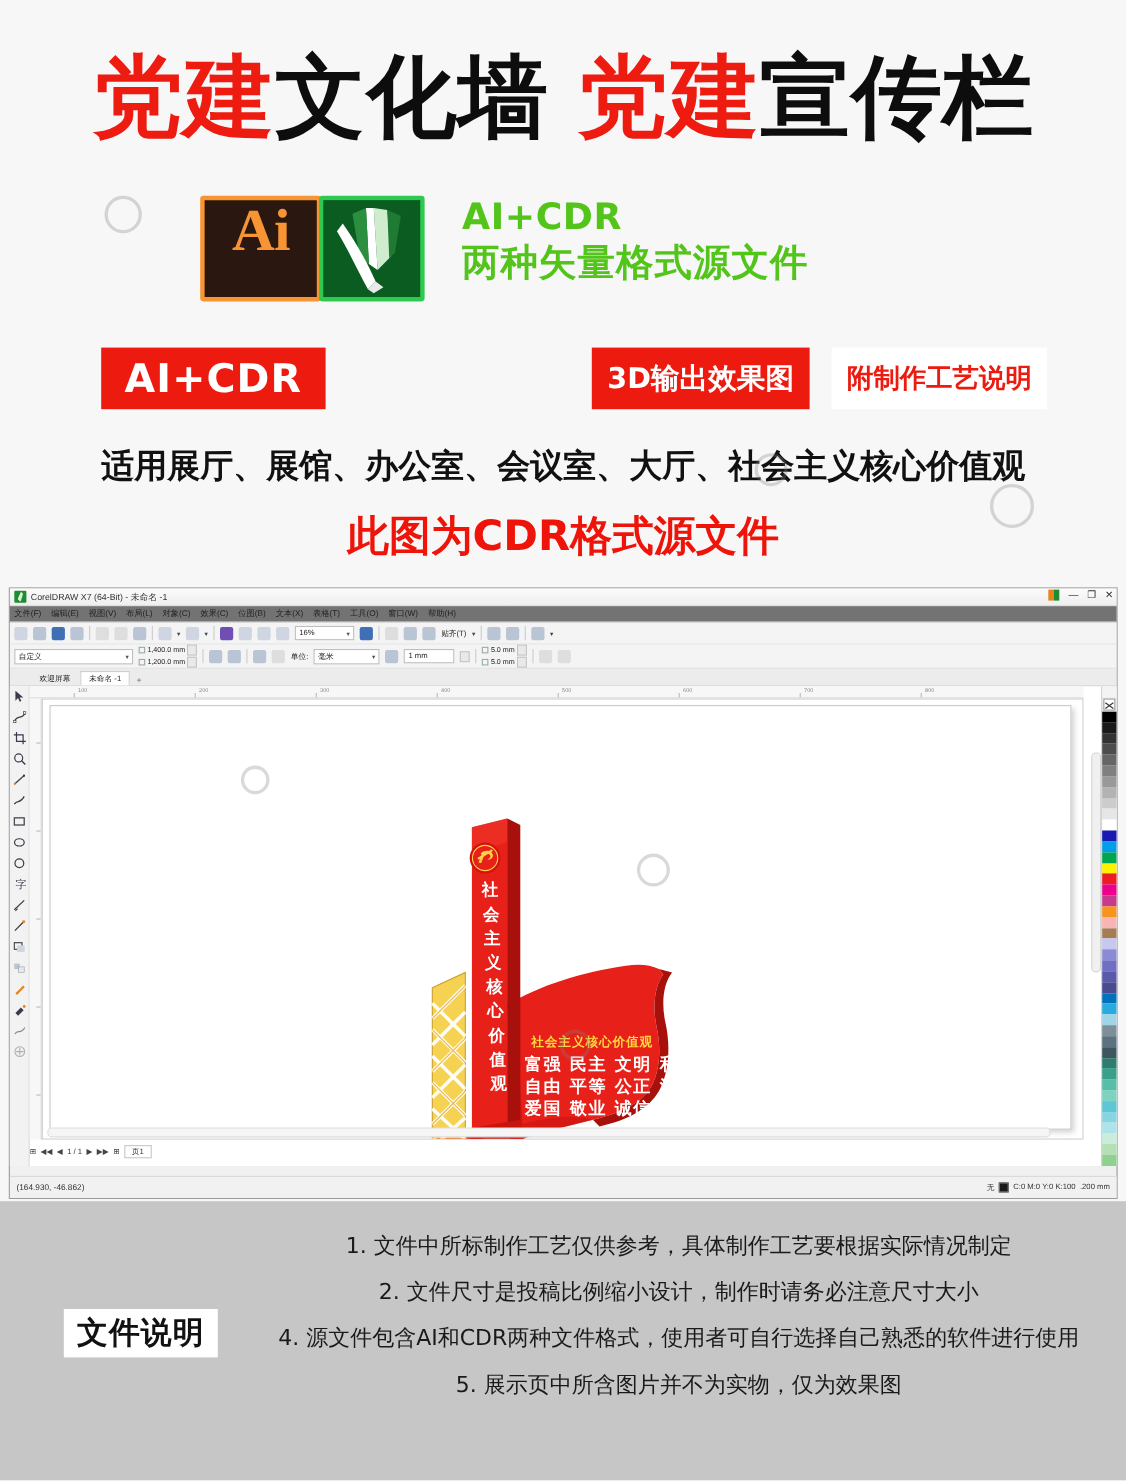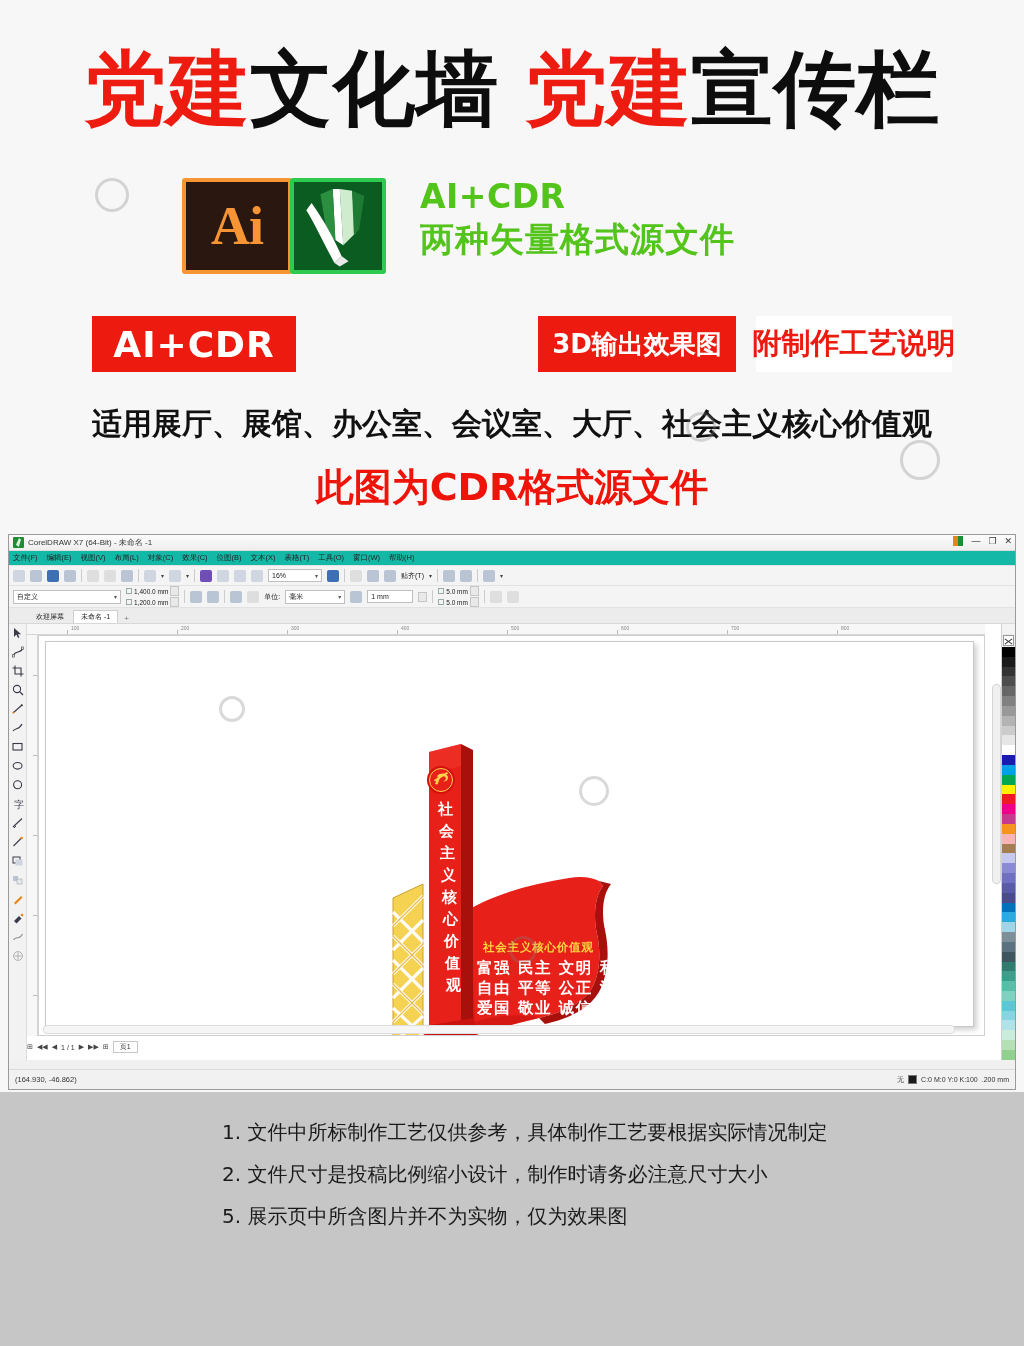--- a/index.html
+++ b/index.html
@@ -22,21 +22,21 @@
     font-family: "DejaVu Sans", "Liberation Sans", sans-serif;
   }
   .t-red { color: #ee1b11; }
   .t-black { color: #0d0d0d; }
   .t-gap { display: inline-block; width: 26px; }
 
   .logo-row { position: absolute; left: 0; top: 176px; width: 1024px; height: 100px; }
   .ai-badge {
     position: absolute; left: 182px; top: 2px; width: 110px; height: 96px;
     background: #2a1810; border: 4px solid #f79433; border-radius: 3px;
-    display: flex; align-items: center; justify-content: center;
+    display: flex; justify-content: center;
   }
   .ai-badge span {
     color: #f79433; font-size: 54px; font-weight: bold; line-height: 1;
     font-family: "Liberation Serif", serif; letter-spacing: -1px;
   }
   .cdr-badge {
     position: absolute; left: 290px; top: 2px; width: 96px; height: 96px;
     background: #0a5c21; border: 4px solid #2ec94f; border-radius: 3px;
     overflow: hidden;
   }
@@ -57,21 +57,21 @@
     position: absolute; top: 0; height: 56px;
     display: flex; align-items: center; justify-content: center;
     font-size: 29px; font-weight: bold; white-space: nowrap;
     font-family: "DejaVu Sans", sans-serif;
   }
   .badge.red-fill { background: #ec1a0f; color: #ffffff; }
   .badge.white-fill { background: #ffffff; color: #ec1a0f; }
   #badge0 { left: 92px; width: 204px; font-size: 36px; letter-spacing: 1px; }
   #badge1 { left: 318px; width: 202px; }
   #badge2 { left: 538px; width: 198px; font-size: 26px; }
-  #badge3 { left: 756px; width: 196px; font-size: 29px; font-family: Liberation Mono, monospace; }
+  #badge3 { left: 756px; width: 196px; font-size: 24px; font-family: Liberation Mono, monospace; }
 
   .tagline {
     position: absolute; left: 0; top: 404px; width: 1024px; text-align: center;
     font-size: 30px; font-weight: bold; color: #111; letter-spacing: 0px;
     white-space: nowrap; font-family: "DejaVu Sans", sans-serif;
   }
   .subline {
     position: absolute; left: 0; top: 462px; width: 1024px; text-align: center;
     font-size: 38px; font-weight: bold; color: #ee1409; letter-spacing: 0px;
     white-space: nowrap; font-family: "DejaVu Sans", sans-serif;
@@ -94,21 +94,21 @@
   .cd-appicon { width: 11px; height: 11px; background: #1f8c33; border-radius: 1px;
     position: relative; overflow: hidden; flex: none; }
   .cd-appicon::after { content: ""; position: absolute; left: 3px; top: 1px;
     width: 5px; height: 9px; background: #d9f2d9; clip-path: polygon(60% 0,100% 20%,55% 100%,0 75%); }
   .cd-title { font-size: 8px; color: #333; margin-left: 4px; white-space: nowrap; }
   .cd-winbtns { position: absolute; right: 3px; top: 1px; display: flex; gap: 8px; align-items: center; }
   .cd-winbtn { font-size: 9px; color: #333; line-height: 1; cursor: default; }
   .cd-appmini { width: 10px; height: 10px; background: linear-gradient(90deg,#e8841c 50%,#1f8c33 50%); }
 
   .cd-menubar {
-    height: 15px; background: #14b8a6; border-bottom: 1px solid #e2e2e2;
+    height: 15px; background: #737373; border-bottom: 1px solid #e2e2e2;
     display: flex; align-items: center; padding-left: 4px; gap: 9px;
   }
   .cd-menu { font-size: 7.5px; color: #222; white-space: nowrap; }
 
   .cd-toolbar {
     height: 20px; background: #f4f4f4; border-bottom: 1px solid #e2e2e2;
     display: flex; align-items: center; padding-left: 4px; gap: 5px;
   }
   .tb-ico { width: 12px; height: 12px; border-radius: 2px; flex: none;
     background: #cfd6e2; position: relative; }
@@ -240,21 +240,21 @@
   .footer {
     position: absolute; left: 0; top: 1092px; width: 1024px; height: 254px;
     background: #c6c6c6;
   }
   .footer-label {
     position: absolute; left: 58px; top: 1190px; width: 140px; height: 44px;
     background: #ffffff; display: flex; align-items: center; justify-content: center;
     font-size: 28px; font-weight: bold; color: #111; letter-spacing: 1px;
     font-family: "DejaVu Sans", sans-serif;
   }
-  .notes { position: absolute; left: 222px; top: 1120px; width: 790px; }
+  .notes { position: absolute; left: 222px; top: 1120px; width: 790px; text-align: center; }
   .note {
     font-size: 20px; color: #1a1a1a; line-height: 1.2; margin-bottom: 18px;
     white-space: nowrap; font-family: "DejaVu Sans", sans-serif;
   }
 </style>
 </head>
 <body>
 
 <div id="page">
 
@@ -699,19 +699,21 @@
       <span class="sb-right">
         <span class="sb-noline">无</span>
         <span class="sb-swatch"></span>
         <span>C:0 M:0 Y:0 K:100</span>
         <span>.200 mm</span>
       </span>
     </div>
   </div>
 
   <div class="footer"></div>
+  <div class="footer-label">文件说明</div>
   <div class="notes">
     <div class="note">1. 文件中所标制作工艺仅供参考，具体制作工艺要根据实际情况制定</div>
     <div class="note">2. 文件尺寸是投稿比例缩小设计，制作时请务必注意尺寸大小</div>
+    <div class="note">4. 源文件包含AI和CDR两种文件格式，使用者可自行选择自己熟悉的软件进行使用</div>
     <div class="note">5. 展示页中所含图片并不为实物，仅为效果图</div>
   </div>
 
 </div>
 
 </body></html>

